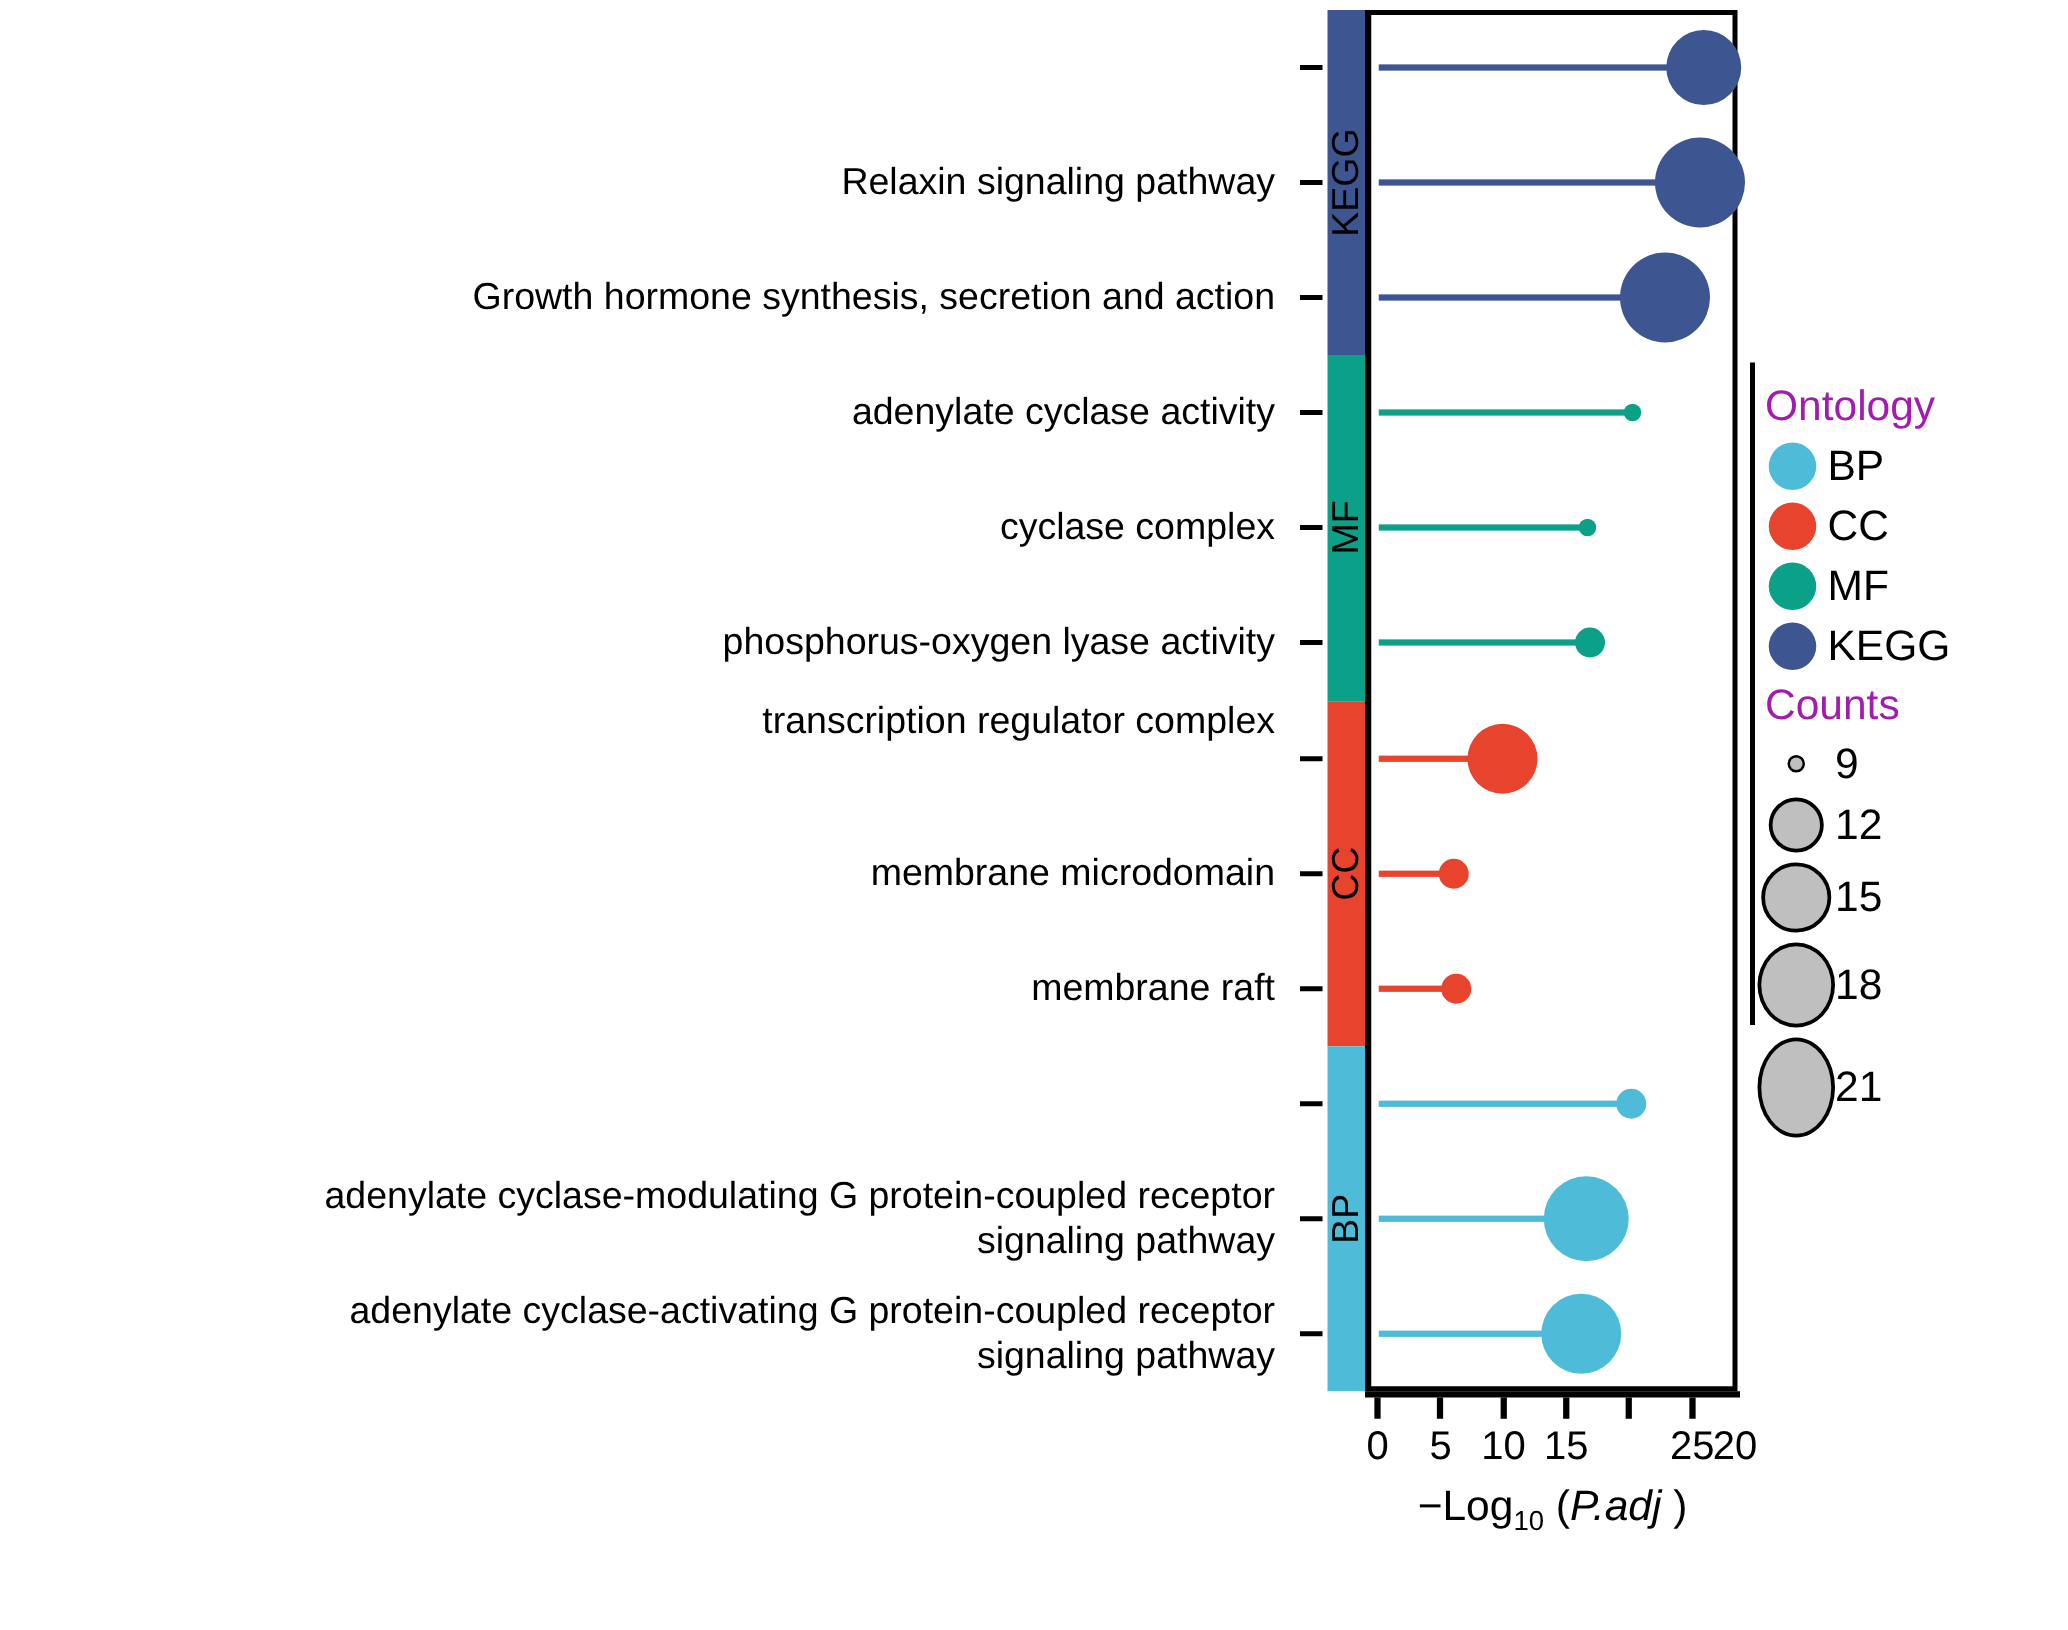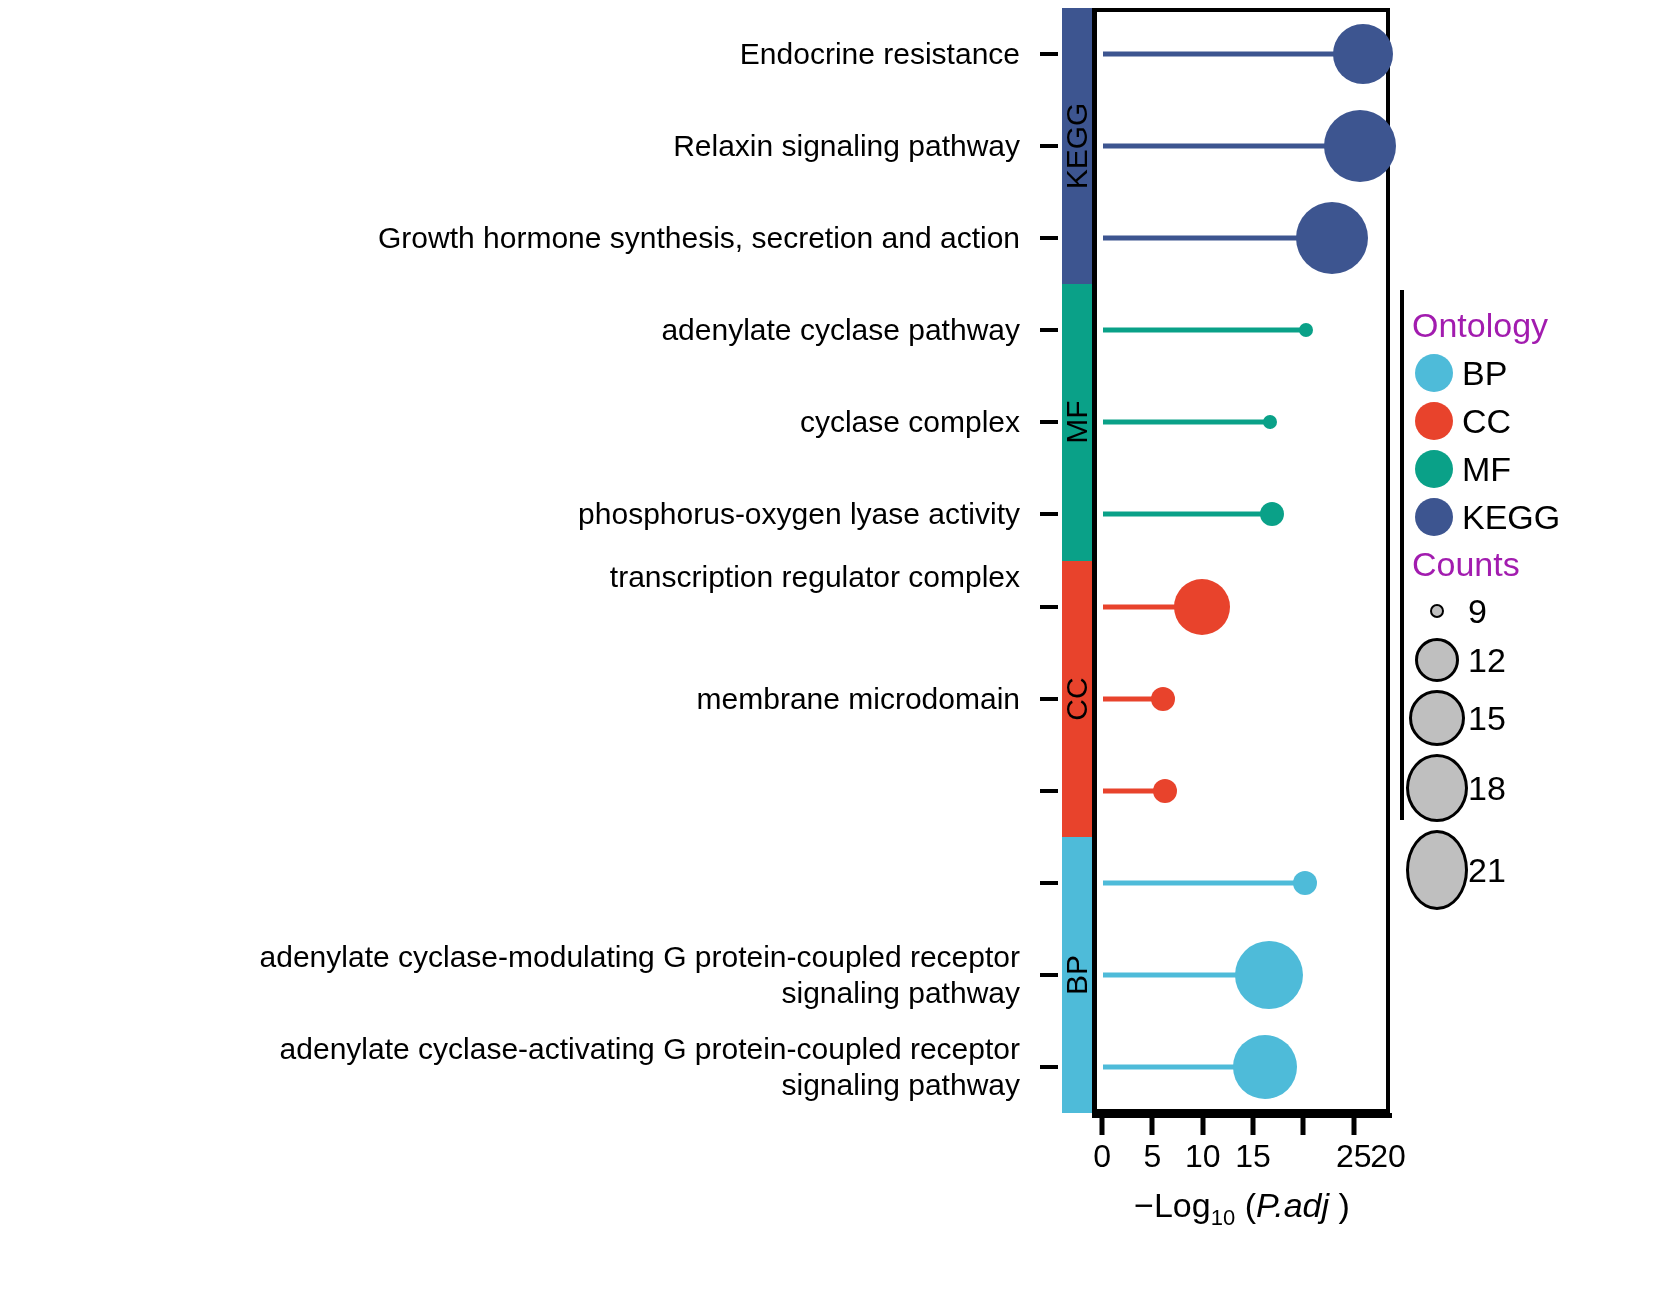--- a/index.html
+++ b/index.html
@@ -101,28 +101,28 @@
   .size-swatch-wrap{width:62px; display:flex; align-items:center; justify-content:center;}
   .size-swatch{border-radius:50%; background:#bfbfbf; border:3px solid #000; box-sizing:border-box;}
   .size-label{font-size:34px; color:#000; line-height:1;}
 </style>
 </head>
 <body>
 
 <div id="root">
 
   <div class="labels-col">
-      <div class="term-label" style="top: 54.0417px;">Endocrine resistance</div>
       <div class="term-label" style="top: 146.125px;">Relaxin signaling pathway</div>
       <div class="term-label" style="top: 238.208px;">Growth hormone synthesis, secretion and action</div>
-      <div class="term-label" style="top: 330.292px;">adenylate cyclase pathway</div>
+      <div class="term-label" style="top: 330.292px;">adenylate cyclase activity</div>
       <div class="term-label" style="top: 422.375px;">cyclase complex</div>
       <div class="term-label" style="top: 514.458px;">phosphorus-oxygen lyase activity</div>
       <div class="term-label" style="top: 577px;">transcription regulator complex</div>
       <div class="term-label" style="top: 698.625px;">membrane microdomain</div>
+      <div class="term-label" style="top: 790.708px;">membrane raft</div>
       <div class="term-label" style="top: 974.875px;">adenylate cyclase-modulating G protein-coupled receptor
 signaling pathway</div>
       <div class="term-label" style="top: 1066.96px;">adenylate cyclase-activating G protein-coupled receptor
 signaling pathway</div>
     </div>
 
   <div>
       <div class="cat-tick" style="top: 54.0417px;"></div>
       <div class="cat-tick" style="top: 146.125px;"></div>
       <div class="cat-tick" style="top: 238.208px;"></div>

